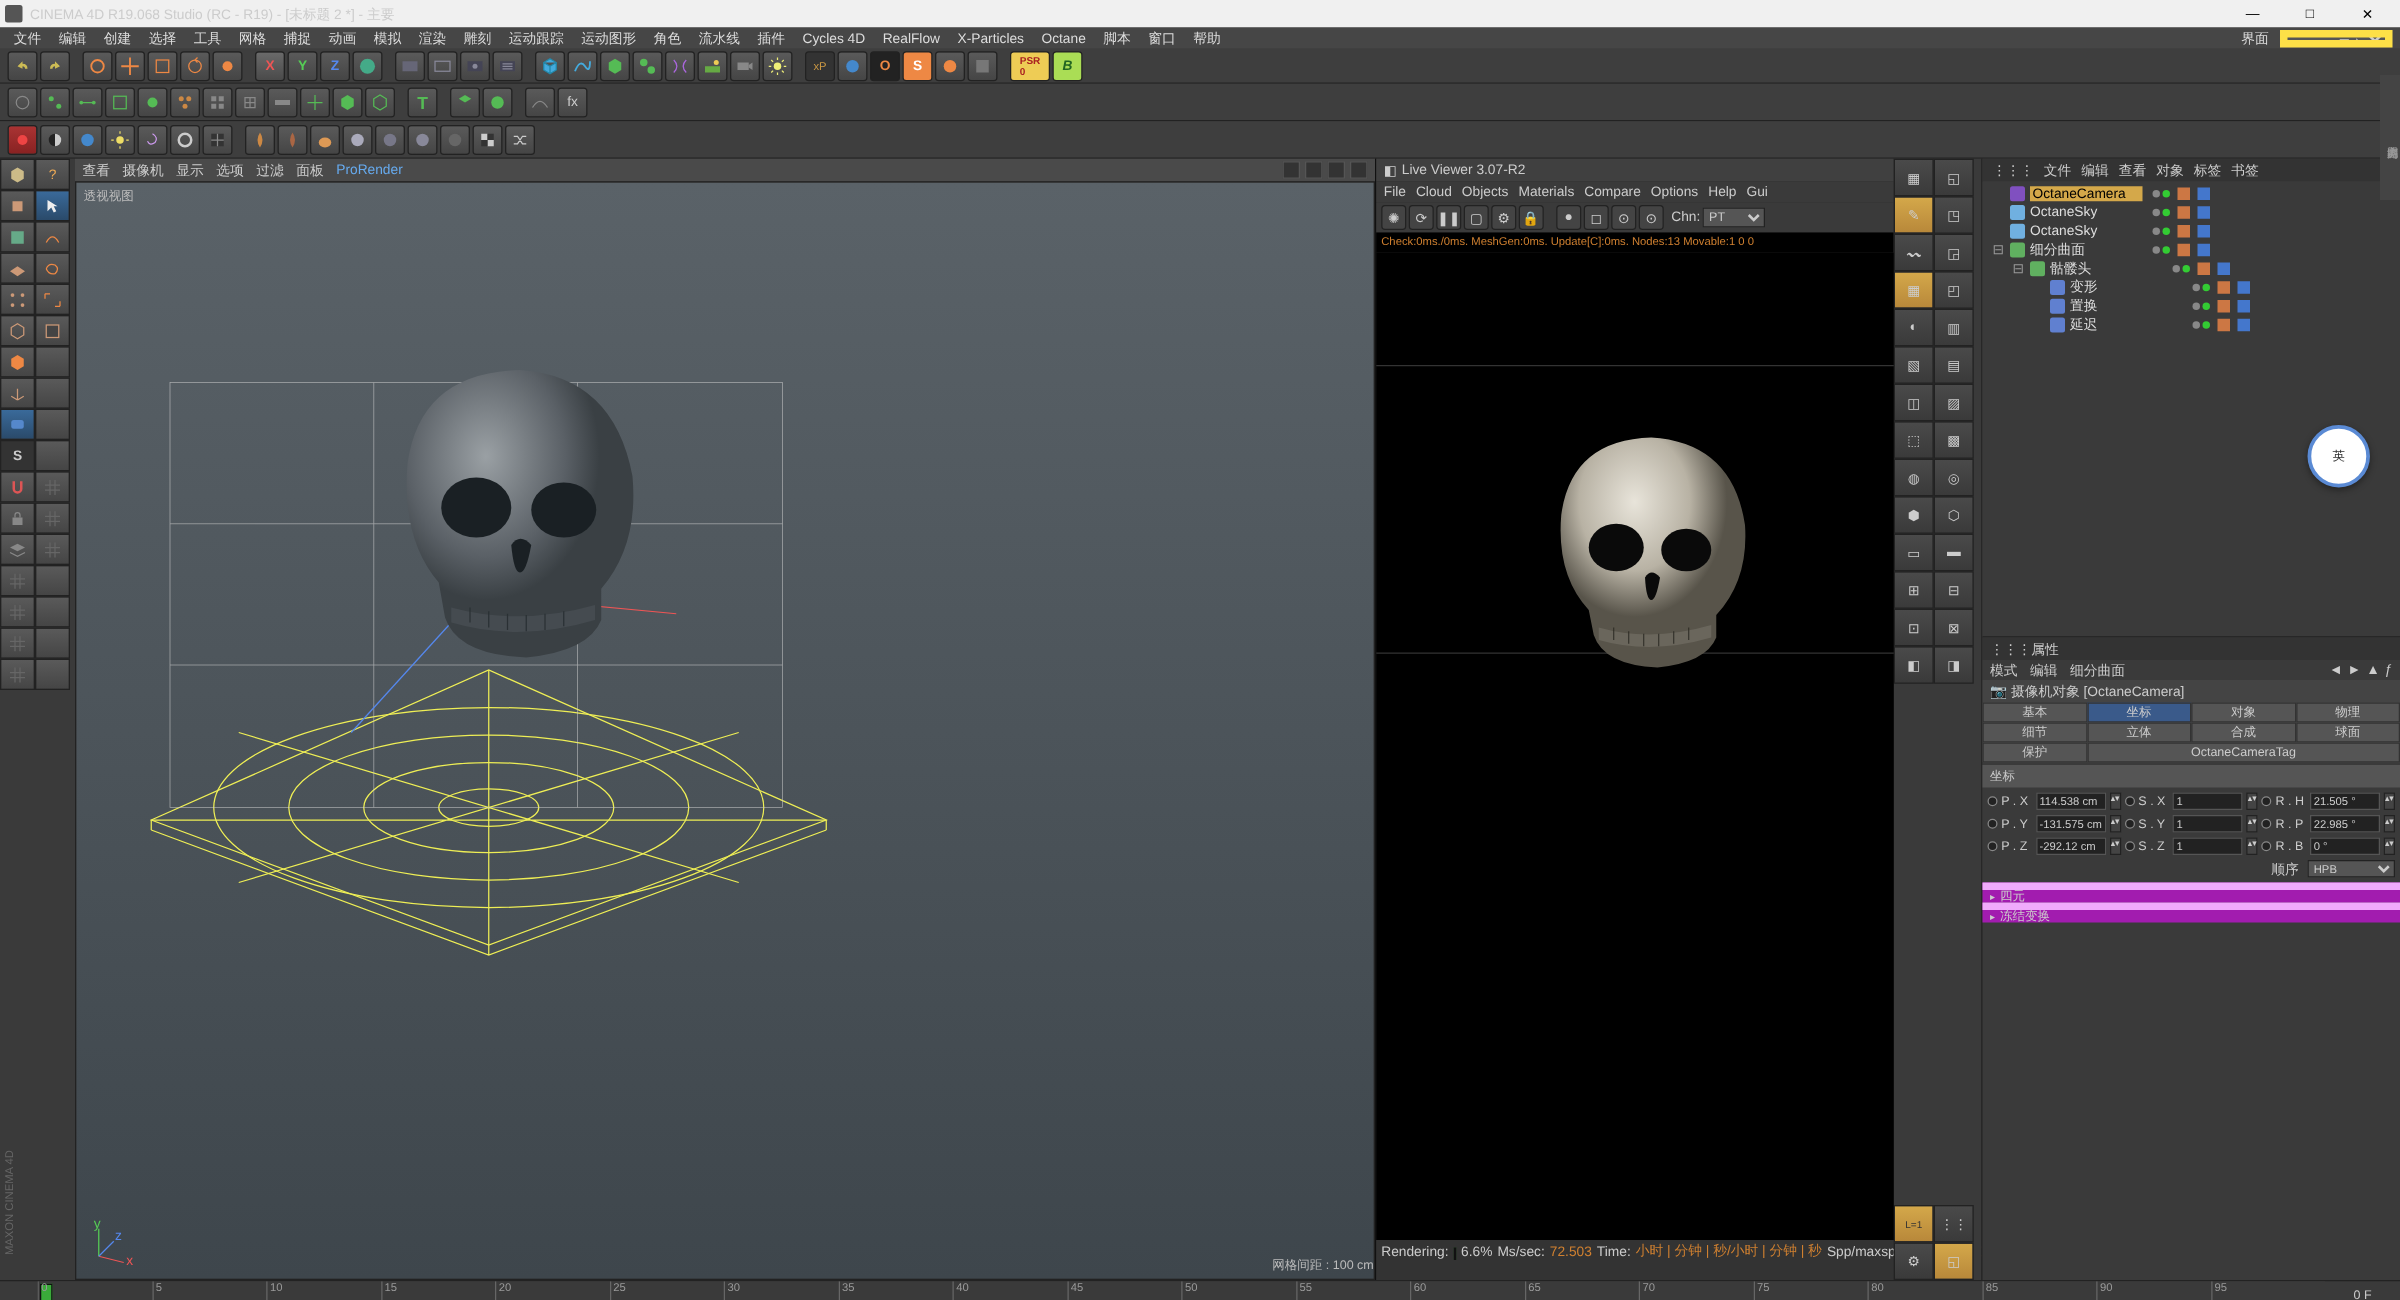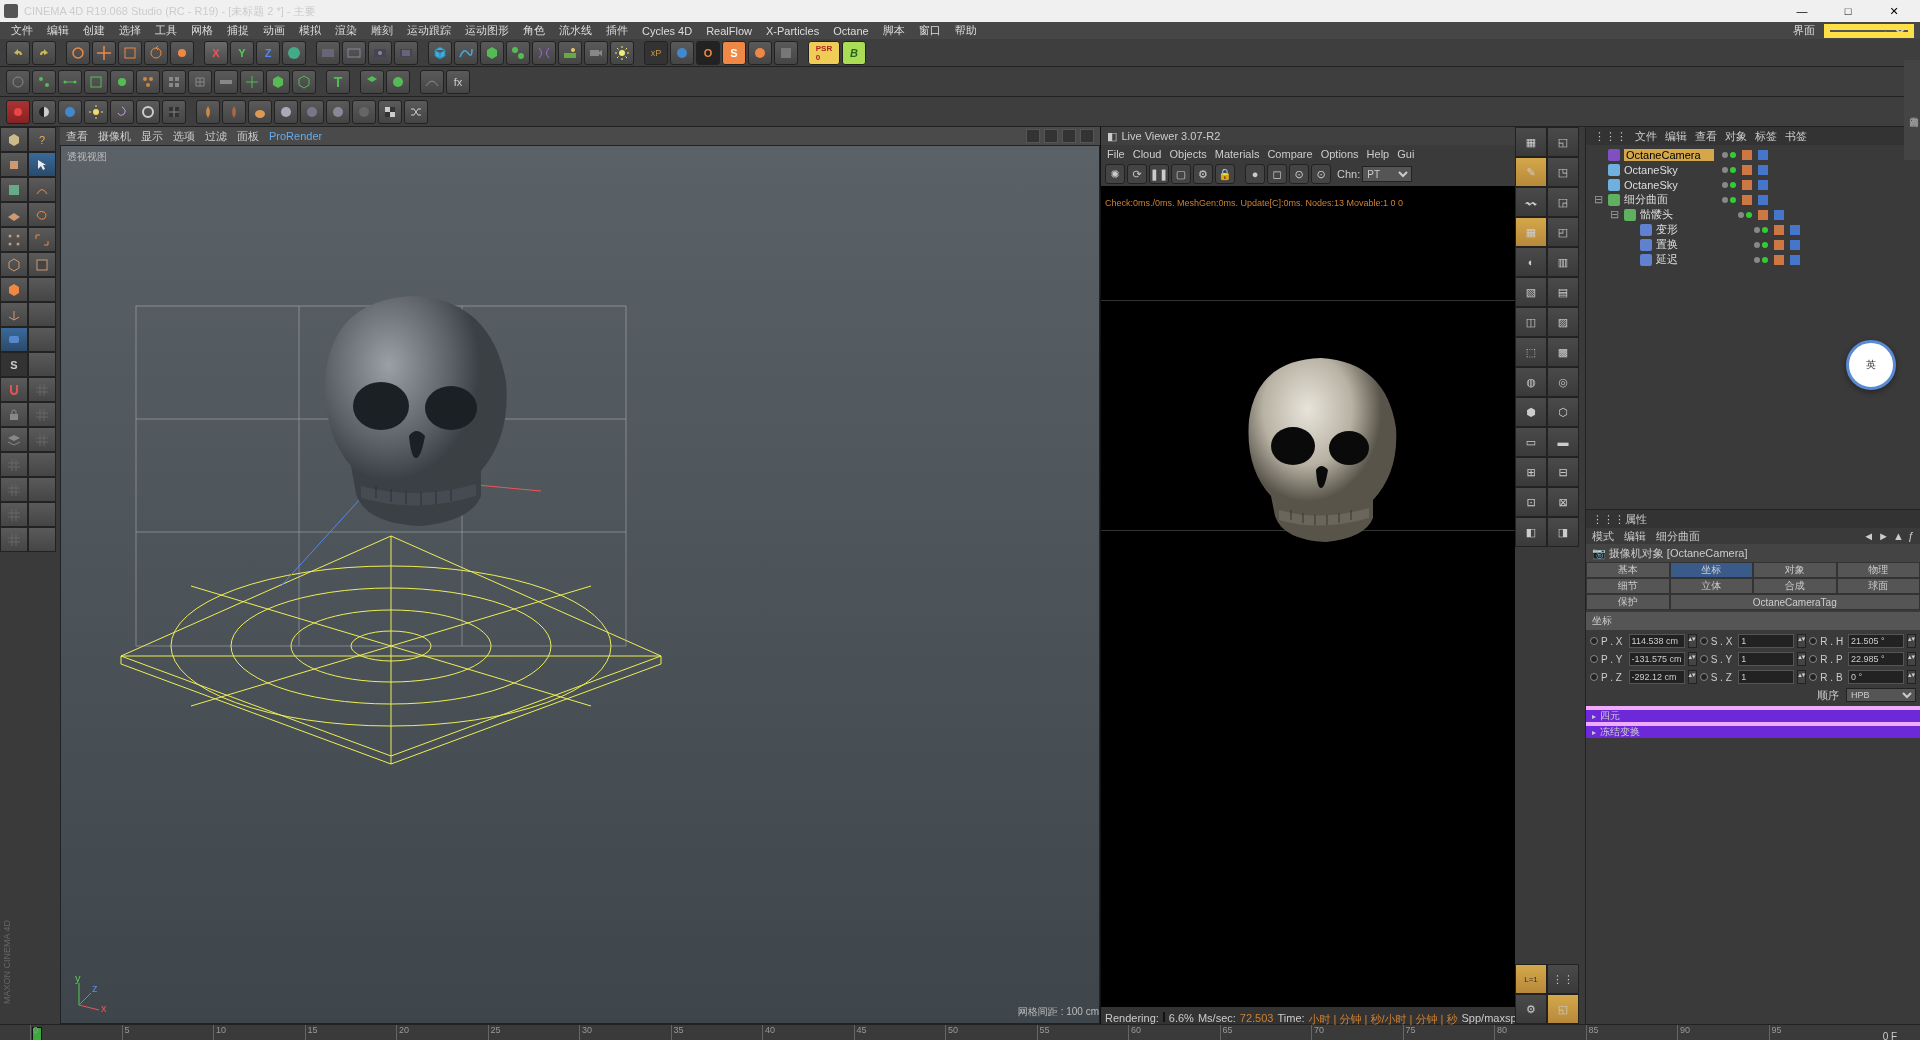--- a/index.html
+++ b/index.html
@@ -35,24 +35,24 @@
 .hudinfo{position:absolute;bottom:4px;right:0;font-size:10px;color:#bbb}
 .axisgizmo{position:absolute;bottom:8px;left:8px;width:40px;height:40px}
 .skull{position:absolute;left:240px;top:140px;width:230px;height:260px}
 .floorgrid{position:absolute;left:50px;top:380px;width:560px;height:240px}
 .liveviewer{width:415px;background:#2a2a2a;display:flex;flex-direction:column;border-left:1px solid #111}
 .lvtitle{height:18px;background:#404040;display:flex;align-items:center;padding:0 6px;font-size:10px}
 .lvmenu{height:17px;background:#3a3a3a;display:flex;align-items:center;padding:0 6px;gap:8px;font-size:10px}
 .lvtools{height:24px;background:#3a3a3a;display:flex;align-items:center;padding:0 4px;gap:2px}
 .lvtools .ib{width:20px;height:20px;background:#444;border:1px solid #222;border-radius:3px;display:flex;align-items:center;justify-content:center}
 .lvtools select{background:#555;border:1px solid #222;color:#ccc;height:16px;width:50px;font-size:10px}
-.lvstatus{height:16px;background:#000;color:#d08030;font-size:9px;padding:12px 4px;overflow:hidden;white-space:nowrap}
+.lvstatus{height:16px;background:#000;color:#d08030;font-size:9px;padding:2px 4px;overflow:hidden;white-space:nowrap}
 .lvrender{flex:1;background:#000;position:relative}
 .lvrskull{position:absolute;left:130px;top:140px;width:180px;height:200px}
-.lvbottom{height:17px;background:#333;display:flex;align-items:flex-start;padding:5px 4px;font-size:9px;gap:4px}
+.lvbottom{height:17px;background:#333;display:flex;align-items:flex-end;padding:16px 4px;font-size:9px;gap:4px}
 .lvbottom .prog{width:30px;height:10px;background:#2a5a2a;border:1px solid #111}
 .lvbottom span{white-space:nowrap}
 .lvbottom .or{color:#d08030}
 .sidepanels{width:70px;background:#3a3a3a;display:flex;flex-direction:column}
 .sidepanels .pcol{display:flex}
 .sidepanels .pico{width:32px;height:30px;background:linear-gradient(#4a4a4a,#3a3a3a);border:1px solid #222;display:flex;align-items:center;justify-content:center}
 .sidepanels .pico.hl{background:linear-gradient(#d4a84a,#b8883a)}
 .rightpanel{width:335px;background:#3a3a3a;display:flex;flex-direction:column;border-left:1px solid #222}
 .rtabs{height:18px;background:#333;display:flex;align-items:center;gap:8px;padding:0 8px;font-size:10px}
 .objtree{height:365px;background:#3a3a3a;overflow:auto;border-bottom:1px solid #222;padding:2px}
@@ -72,21 +72,21 @@
 .tabcell{height:16px;background:#555;border:1px solid #333;display:flex;align-items:center;justify-content:center;font-size:10px}
 .tabcell.act{background:#3a5a8a}
 .coordsec{background:#3a3a3a;padding:2px 0}
 .coordhead{background:#555;padding:2px 6px;font-size:10px;margin-bottom:2px}
 .crow{display:flex;align-items:center;height:18px;padding:0 4px;gap:3px}
 .crow .lbl{display:flex;align-items:center;gap:3px;width:40px;font-size:10px}
 .crow .rad{width:8px;height:8px;border:1px solid #888;border-radius:50%;background:#222}
 .crow input{width:56px;height:14px;background:#222;border:1px solid #555;color:#ccc;font-size:9px;padding:0 2px}
 .crow .sp{width:10px;height:14px;background:#444;border:1px solid #222;font-size:7px;display:flex;flex-direction:column}
 .crow select{background:#555;border:1px solid #222;color:#ccc;height:14px;font-size:9px}
-.accrow{height:16px;background:#6d28d9;padding:2px 6px;font-size:10px;border-top:4px solid #f0abfc;display:flex;align-items:center;gap:4px}
+.accrow{height:16px;background:#a21caf;padding:2px 6px;font-size:10px;border-top:6px solid #f0abfc;display:flex;align-items:center;gap:4px}
 .accrow::before{content:"▸";font-size:8px}
 .timeline{height:24px;background:#3a3a3a;display:flex;border-top:1px solid #222}
 .ruler{flex:1;position:relative;background:#3a3a3a;overflow:hidden}
 .ruler .tick{position:absolute;top:0;height:100%;border-left:1px solid #666;font-size:9px;color:#999;padding-left:2px}
 .ruler .mark{position:absolute;left:2px;top:2px;width:10px;height:16px;background:#3aaa3a;border:1px solid #111}
 .tlright{width:60px;display:flex;align-items:center;justify-content:center;font-size:10px}
 .maxonlogo{position:absolute;left:2px;bottom:36px;writing-mode:vertical-rl;font-size:9px;color:#666;transform:rotate(180deg)}
 .floatbadge{position:absolute;right:24px;top:340px;width:50px;height:50px;background:#fff;border-radius:50%;border:3px solid #5a8ad4;display:flex;align-items:center;justify-content:center;box-shadow:0 2px 6px rgba(0,0,0,.4)}
 .floatbadge .inner{width:28px;height:28px;display:flex;align-items:center;justify-content:center;font-size:10px;color:#333}
 .vsidebar{position:absolute;right:0;top:60px;width:16px;height:100px;background:#444;writing-mode:vertical-rl;font-size:9px;color:#999;text-align:center;padding:4px 0}

